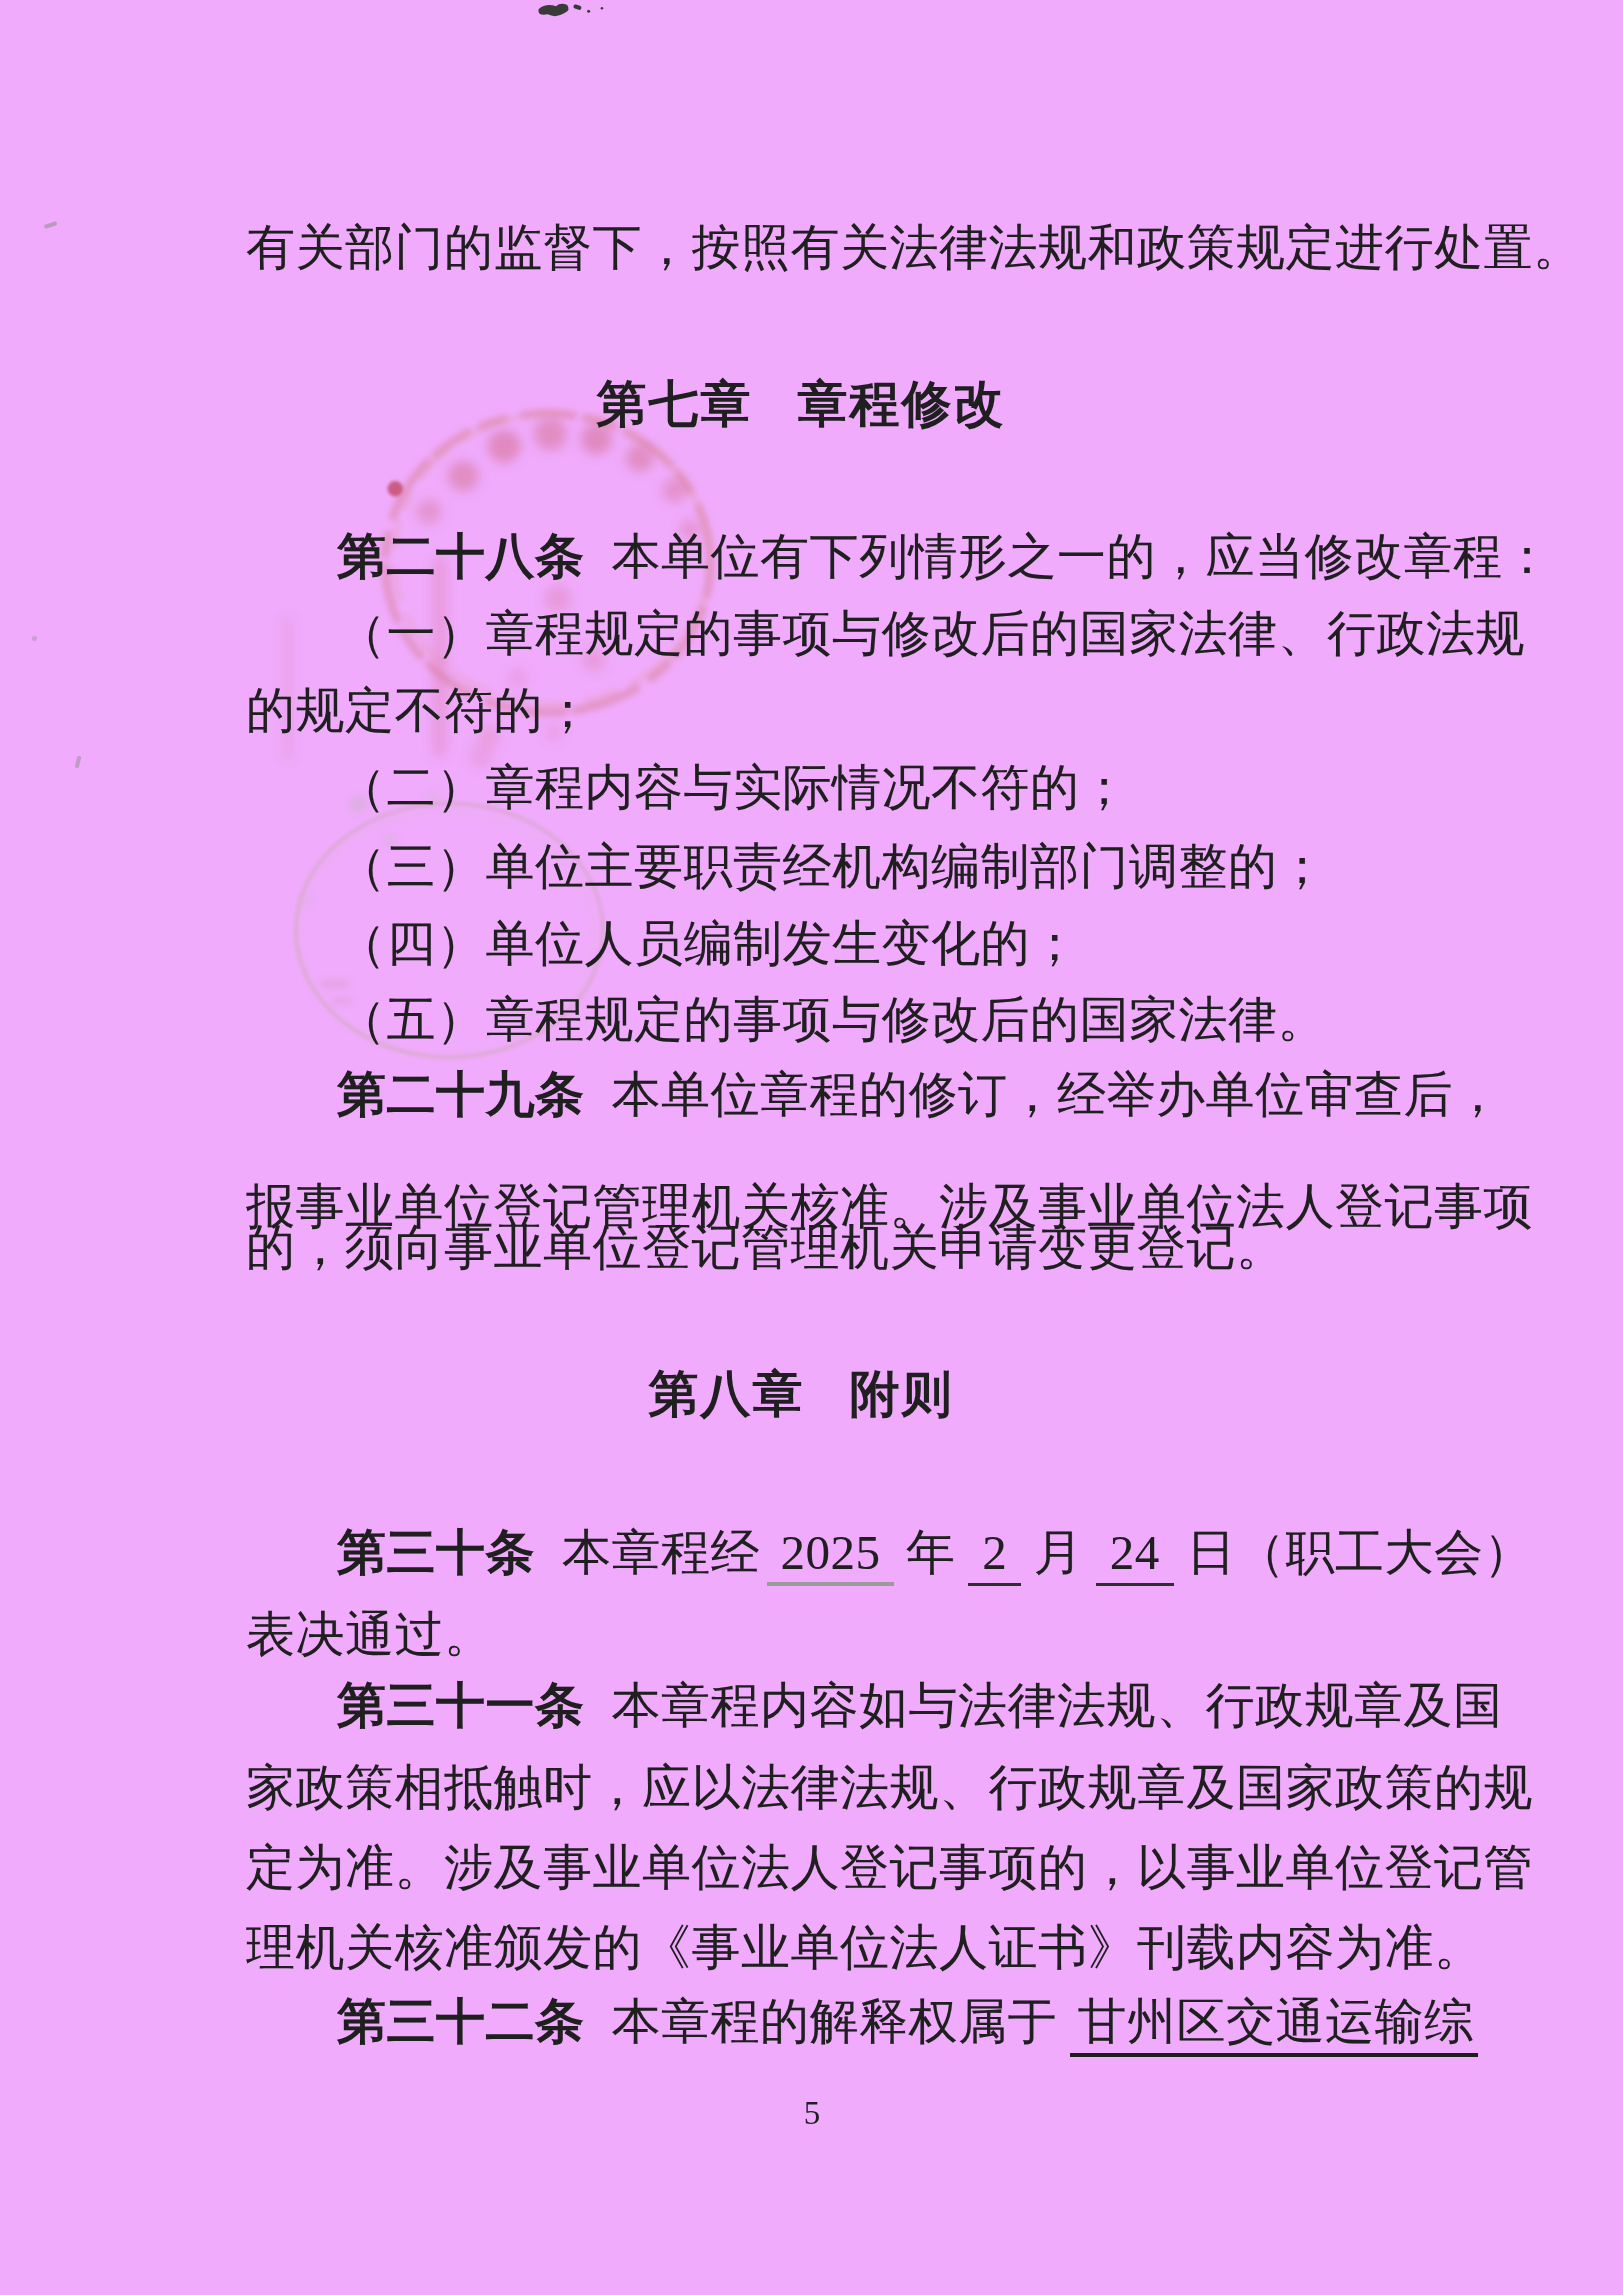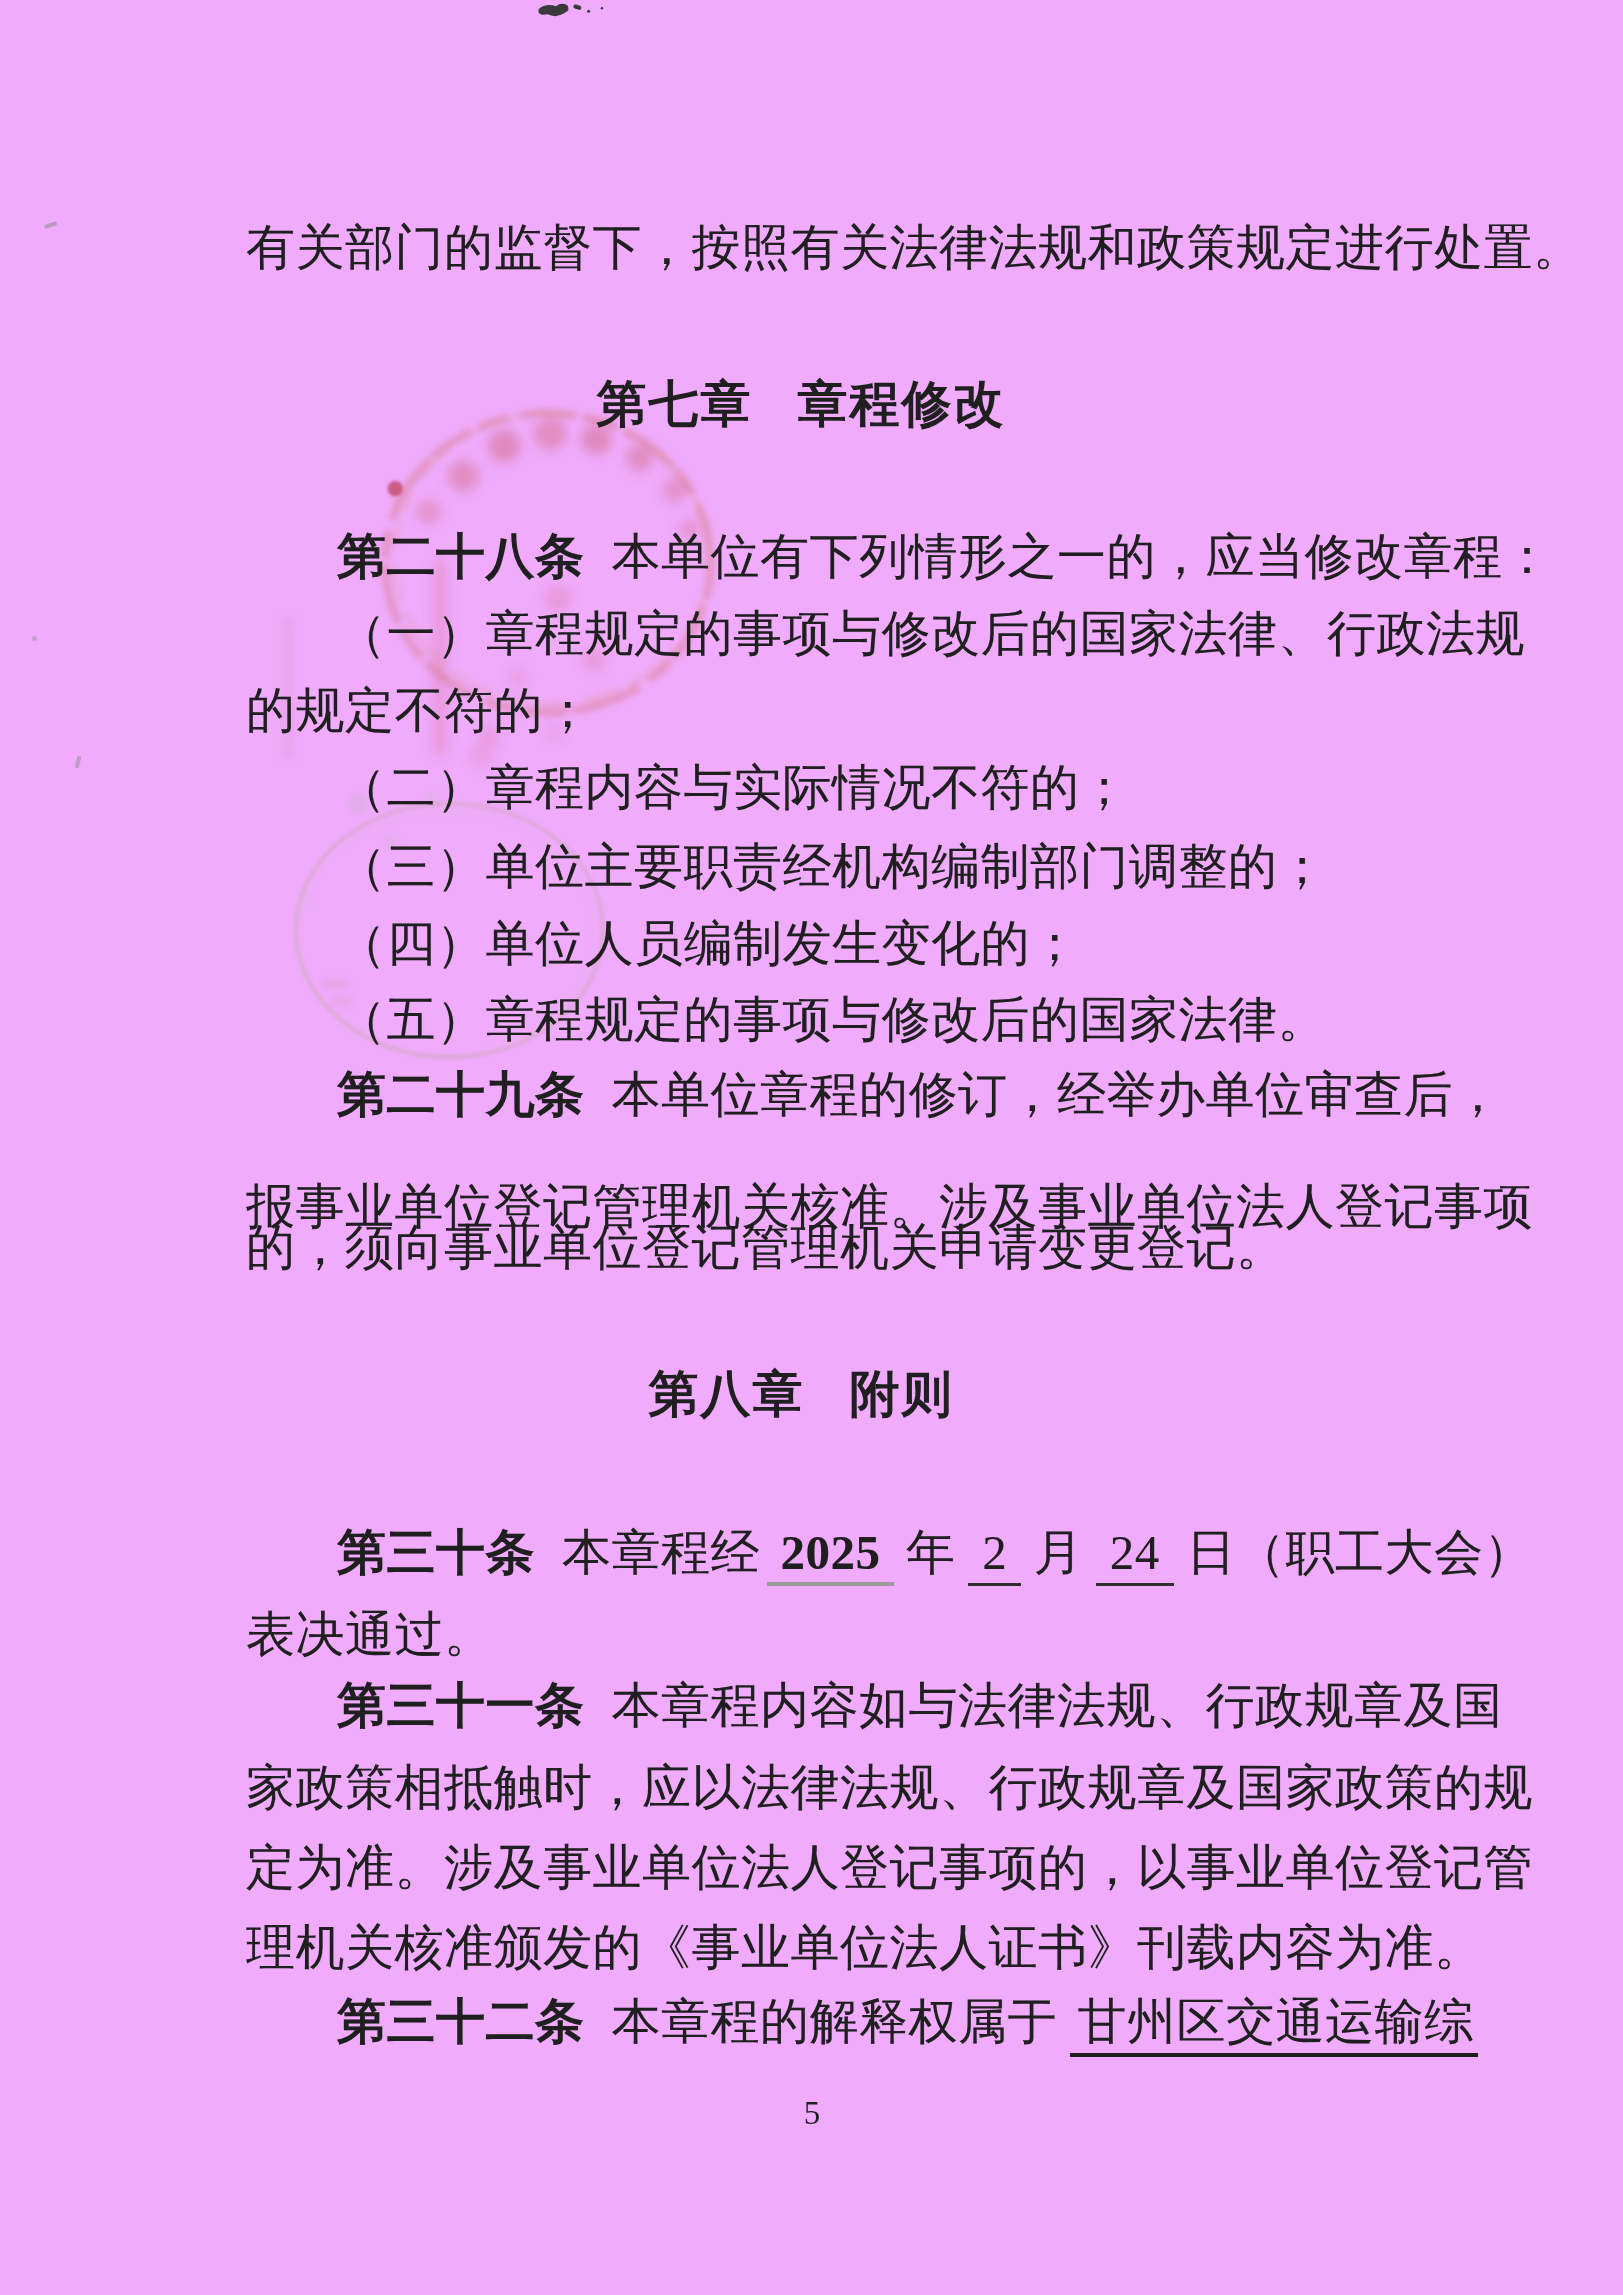--- a/index.html
+++ b/index.html
@@ -29,21 +29,21 @@
     left:228px;width:1146px;
     text-align:center;
     font-family:"Liberation Sans","DejaVu Sans",sans-serif;
     font-weight:700;
     font-size:50px;line-height:1;
     letter-spacing:2px;
     white-space:nowrap;
   }
   .heading .ch-num{margin-right:45px;}
   .blank{display:inline-block;line-height:1;}
-  .blank.gray{border-bottom:4.6px solid #9b9b9b;padding:0 13.3px 5.1px 13.3px;margin:0 7.2px;filter:blur(0.3px);font-weight:bold;}
+  .blank.gray{border-bottom:4.6px solid #9b9b9b;padding:0 13.3px 5.1px 13.3px;margin:0 7.2px;filter:blur(0.3px);}
   .blank.dark{border-bottom:3.6px solid #2e2e2e;padding:0 14.3px 6.1px 14.3px;margin:0 7.2px;}
   .unit{margin:0 5.1px;}
   .blank-long{border-bottom:4.6px solid #1d1d1d;padding:0 4.1px 4.1px 7.2px;margin-left:13.3px;}
   .page-number{
     position:absolute;left:0;top:2097px;width:100%;
     text-align:center;font-size:33px;line-height:1;
     letter-spacing:0;
   }
   .speck{position:absolute;background:#8d8d8d;border-radius:1.5px;z-index:2;}
 </style>

